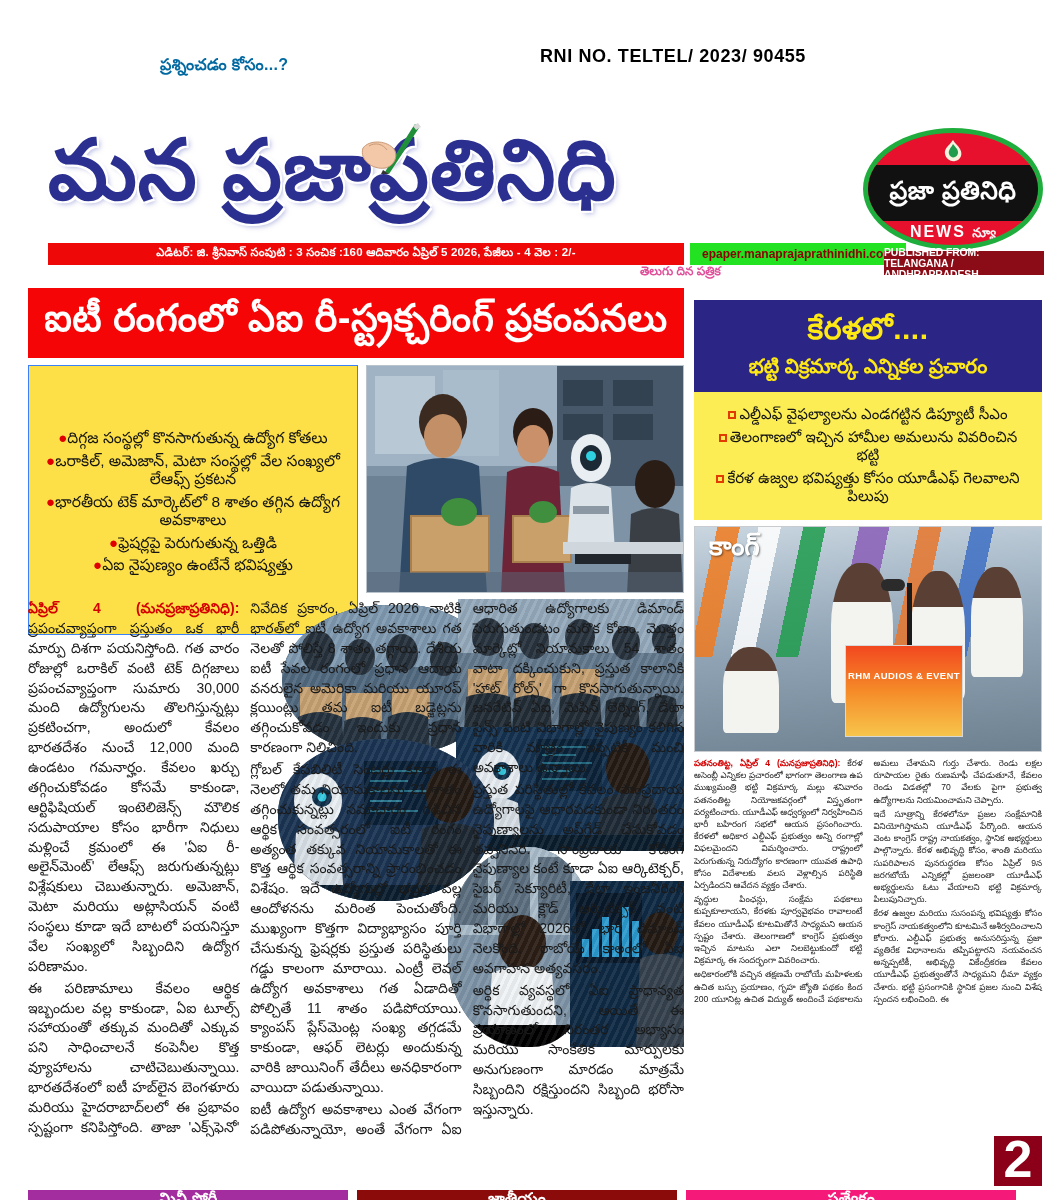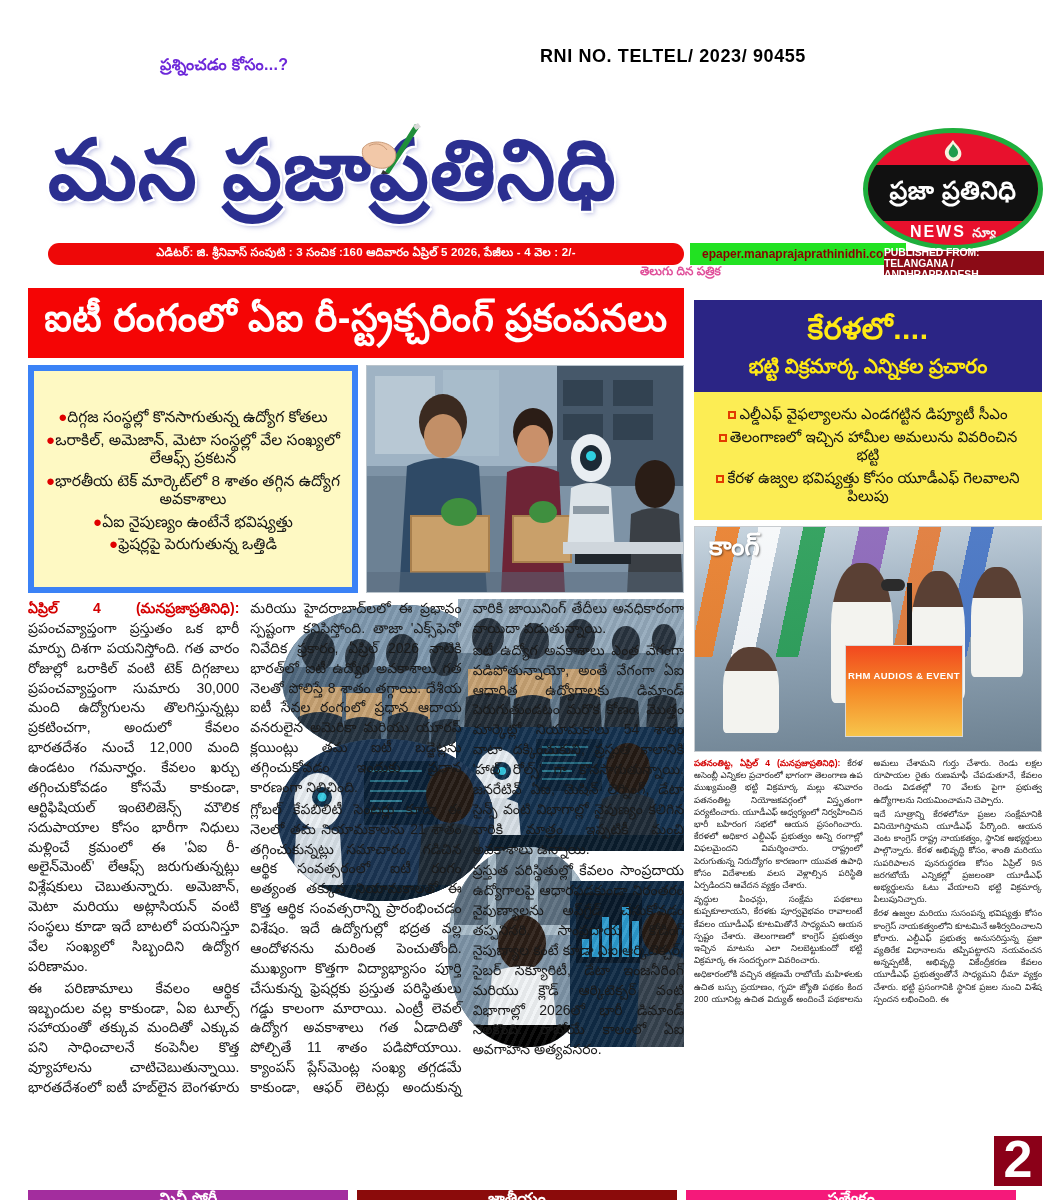--- a/index.html
+++ b/index.html
@@ -8,21 +8,21 @@
     background: #ffffff;
     font-family: "Liberation Sans", sans-serif;
     overflow: hidden;
     position: relative;
   }
 
   
   .topstrip { position: relative; height: 46px; }
   .tagline-q {
     position: absolute; left: 160px; top: 56px;
-    color: #6d28d9; font-size: 16px; font-weight: bold;
+    color: #0369a1; font-size: 16px; font-weight: bold;
     letter-spacing: .3px;
   }
   .rni {
     position: absolute; left: 540px; top: 46px;
     color: #000; font-size: 18px; font-weight: bold;
     letter-spacing: .6px;
   }
 
   
   .masthead-wrap { position: relative; height: 195px; }
@@ -80,21 +80,20 @@
 
   
   .infobar { position: relative; height: 30px; margin-top: 2px; }
   .infobar .red-strip {
     position: absolute; left: 48px; top: 0;
     width: 636px; height: 22px;
     background: #ee0808; color: #fff;
     font-size: 11.5px; font-weight: bold;
     display: flex; align-items: center; justify-content: center;
     letter-spacing: .2px;
-    border-radius: 11px;
   }
   .infobar .green-strip {
     position: absolute; left: 690px; top: 0;
     width: 216px; height: 22px;
     background: #22e222; color: #8b0000;
     font-size: 12px; font-weight: bold;
     display: flex; align-items: center; justify-content: center;
   }
   .infobar .maroon-strip {
     position: absolute; left: 884px; top: 8px;
@@ -118,23 +117,23 @@
     width: 656px; height: 70px;
     background: #f50505;
     display: flex; align-items: center; justify-content: center;
     color: #fff; font-size: 38px; font-weight: bold;
     letter-spacing: .5px; white-space: nowrap;
   }
 
   
   .lead-row { display: flex; margin-top: 7px; height: 228px; }
   .bullet-box {
-    width: 330px; height: 228px;
-    background: #fef9c3;
-    border: 6px solid #3b82f6;
+    width: 330px; height: 270px;
+    background: #fde047;
+    border: 1px solid #3b82f6;
     padding: 10px 8px 6px 8px;
     display: flex; flex-direction: column; justify-content: center;
     gap: 2px;
   }
   .bullet-line {
     text-align: center;
     color: #141414;
     font-size: 15.5px;
     line-height: 1.2;
     padding: 1px 2px;
@@ -334,22 +333,22 @@
 
   <div class="left-zone">
 
     <div class="headline-red">ఐటీ రంగంలో ఏఐ రీ-స్ట్రక్చరింగ్ ప్రకంపనలు</div>
 
     <div class="lead-row">
       <div class="bullet-box">
         <div class="bullet-line"><span class="bl">●</span><span>దిగ్గజ సంస్థల్లో కొనసాగుతున్న ఉద్యోగ కోతలు</span></div>
         <div class="bullet-line"><span class="bl">●</span><span>ఒరాకిల్, అమెజాన్, మెటా సంస్థల్లో వేల సంఖ్యలో లేఆఫ్స్ ప్రకటన</span></div>
         <div class="bullet-line"><span class="bl">●</span><span>భారతీయ టెక్ మార్కెట్‌లో 8 శాతం తగ్గిన ఉద్యోగ అవకాశాలు</span></div>
+        <div class="bullet-line"><span class="bl">●</span><span>ఫ్రెషర్లపై పెరుగుతున్న ఒత్తిడి</span></div>
         <div class="bullet-line"><span class="bl">●</span><span>ఏఐ నైపుణ్యం ఉంటేనే భవిష్యత్తు</span></div>
-        <div class="bullet-line"><span class="bl">●</span><span>ఫ్రెషర్లపై పెరుగుతున్న ఒత్తిడి</span></div>
       </div>
 
       <div class="photo-main">
         <svg viewBox="0 0 318 228" width="318" height="228">
           <rect x="0" y="0" width="318" height="228" fill="#7e93a6"></rect>
           <rect x="0" y="0" width="318" height="100" fill="#9fb3c4"></rect>
           <g opacity=".55" fill="#5d7competitors"></g>
           <rect x="8" y="10" width="60" height="78" fill="#b8c8d4"></rect>
           <rect x="76" y="4" width="56" height="86" fill="#a8bccb"></rect>
           <rect x="190" y="0" width="128" height="120" fill="#46586a"></rect>
@@ -525,20 +524,21 @@
             </svg>
         </div>
       </div>
 
       <div class="story-text">
         <p><span class="dateline">ఏప్రిల్ 4 (మనప్రజాప్రతినిధి):</span> <span>ప్రపంచవ్యాప్తంగా ప్రస్తుతం ఒక భారీ మార్పు దిశగా పయనిస్తోంది. గత వారం రోజుల్లో ఒరాకిల్ వంటి టెక్ దిగ్గజాలు ప్రపంచవ్యాప్తంగా సుమారు 30,000 మంది ఉద్యోగులను తొలగిస్తున్నట్లు ప్రకటించగా, అందులో కేవలం భారతదేశం నుంచే 12,000 మంది ఉండటం గమనార్హం. కేవలం ఖర్చు తగ్గించుకోవడం కోసమే కాకుండా, ఆర్టిఫిషియల్ ఇంటెలిజెన్స్ మౌలిక సదుపాయాల కోసం భారీగా నిధులు మళ్లించే క్రమంలో ఈ 'ఏఐ రీ-అలైన్‌మెంట్' లేఆఫ్స్ జరుగుతున్నట్లు విశ్లేషకులు చెబుతున్నారు. అమెజాన్, మెటా మరియు అట్లాసియన్ వంటి సంస్థలు కూడా ఇదే బాటలో పయనిస్తూ వేల సంఖ్యలో సిబ్బందిని ఉద్యోగ పరిణామం.</span></p>
         <p>ఈ పరిణామాలు కేవలం ఆర్థిక ఇబ్బందుల వల్ల కాకుండా, ఏఐ టూల్స్ సహాయంతో తక్కువ మందితో ఎక్కువ పని సాధించాలనే కంపెనీల కొత్త వ్యూహాలను చాటిచెబుతున్నాయి. భారతదేశంలో ఐటీ హబ్‌లైన బెంగళూరు మరియు హైదరాబాద్‌లలో ఈ ప్రభావం స్పష్టంగా కనిపిస్తోంది. తాజా 'ఎక్స్‌ఫెనో' నివేదిక ప్రకారం, ఏప్రిల్ 2026 నాటికి భారత్‌లో ఐటీ ఉద్యోగ అవకాశాలు గత నెలతో పోలిస్తే 8 శాతం తగ్గాయి. దేశీయ ఐటీ సేవల రంగంలో ప్రధాన ఆదాయ వనరులైన అమెరికా మరియు యూరప్‌ క్లయింట్లు తమ ఐటీ బడ్జెట్లను తగ్గించుకోవడం ఇందుకు ప్రధాన కారణంగా నిలిచింది.</p>
         <p>గ్లోబల్ కేపబిలిటీ సెంటర్లు కూడా ఈ నెలలో తమ నియామకాలను 21 శాతం తగ్గించుకున్నట్లు సమాచారం. గడిచిన ఆర్థిక సంవత్సరంలో ఐటీ రంగం అత్యంత తక్కువ నియామకాలతో ఈ కొత్త ఆర్థిక సంవత్సరాన్ని ప్రారంభించడం విశేషం. ఇదే ఉద్యోగుల్లో భద్రత వల్ల ఆందోళనను మరింత పెంచుతోంది. ముఖ్యంగా కొత్తగా విద్యాభ్యాసం పూర్తి చేసుకున్న ఫ్రెషర్లకు ప్రస్తుత పరిస్థితులు గడ్డు కాలంగా మారాయి. ఎంట్రీ లెవల్ ఉద్యోగ అవకాశాలు గత ఏడాదితో పోల్చితే 11 శాతం పడిపోయాయి. క్యాంపస్ ప్లేస్‌మెంట్ల సంఖ్య తగ్గడమే కాకుండా, ఆఫర్ లెటర్లు అందుకున్న వారికి జాయినింగ్ తేదీలు అనధికారంగా వాయిదా పడుతున్నాయి.</p>
         <p>ఐటీ ఉద్యోగ అవకాశాలు ఎంత వేగంగా పడిపోతున్నాయో, అంతే వేగంగా ఏఐ ఆధారిత ఉద్యోగాలకు డిమాండ్ పెరుగుతుండటం మరొక కోణం. మొత్తం మార్కెట్లో నియామకాలు 54 శాతం వాటా దక్కించుకుని, ప్రస్తుత కాలానికి 'హాట్ రోల్స్' గా కొనసాగుతున్నాయి. జనరేటివ్ ఏఐ, మెషిన్ లెర్నింగ్, డేటా సైన్స్ వంటి విభాగాల్లో నైపుణ్యం కలిగిన వారికి మాత్రం ఇప్పటికీ మంచి అవకాశాలు ఉన్నాయి.</p>
         <p>ప్రస్తుత పరిస్థితుల్లో కేవలం సాంప్రదాయ ఉద్యోగాలపై ఆధారపడకుండా నిరంతరం నైపుణ్యాలను అప్‌గ్రేడ్ చేసుకోవడం తప్పనిసరి. సాంప్రదాయ కోడింగ్ నైపుణ్యాల కంటే కూడా ఏఐ ఆర్కిటెక్చర్, సైబర్ సెక్యూరిటీ, డేటా ఇంజనీరింగ్ మరియు క్లౌడ్ ఆర్కిటెక్చర్ వంటి విభాగాల్లో 2026లో భారీ డిమాండ్ నెలకొంది. రాబోయే కాలంలో ఏఐ అవగాహన అత్యవసరం.</p>
+        <p>అర్థిక వ్యవస్థలో ఏఐ ప్రాధాన్యత కొనసాగుతుందని, అయితే ఈ ప్రయాణంలో నిరంతర అభ్యాసం మరియు సాంకేతిక మార్పులకు అనుగుణంగా మారడం మాత్రమే సిబ్బందిని రక్షిస్తుందని సిబ్బంది భరోసా ఇస్తున్నారు.</p>
       </div>
     </div>
   </div>
 
   <div class="right-zone">
 
     <div class="headline-blue">
       <div class="l1">కేరళలో....</div>
       <div class="l2">భట్టి విక్రమార్క ఎన్నికల ప్రచారం</div>
     </div>

